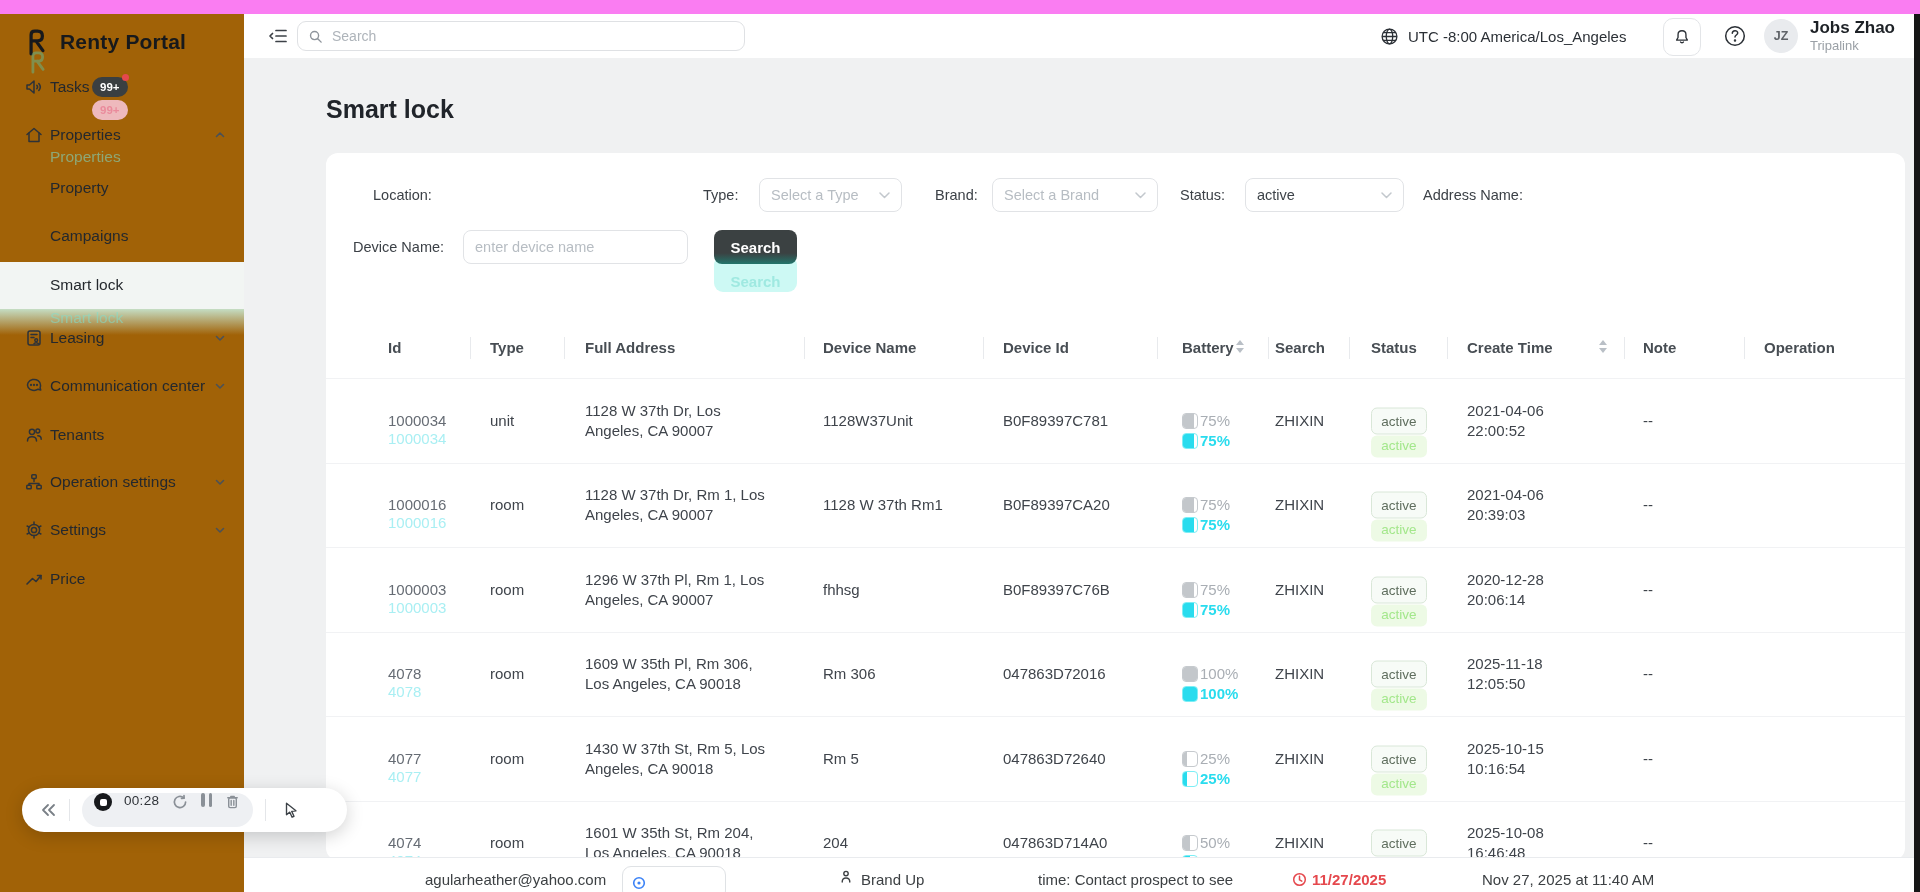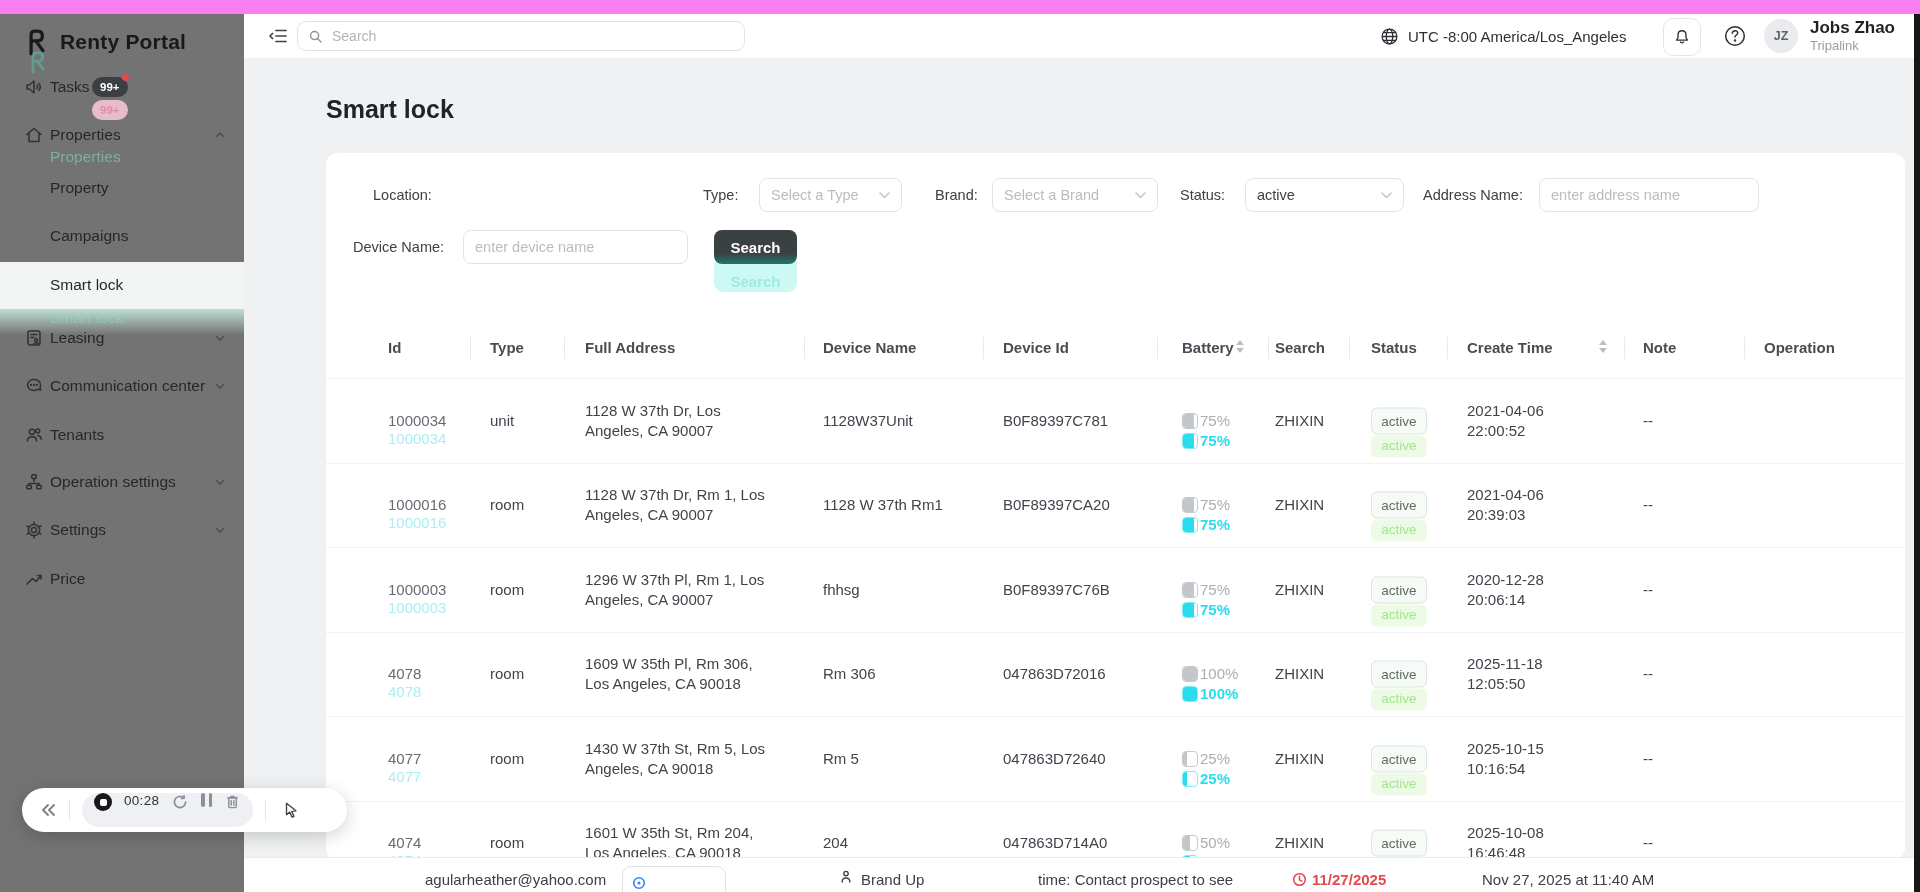--- a/index.html
+++ b/index.html
@@ -4,21 +4,21 @@
 <style>
   html,body{margin:0;padding:0;}
   body{width:1920px;height:892px;overflow:hidden;background:#f0f1f2;
        font-family:"Liberation Sans",sans-serif;color:#3f444b;}
   #app{position:relative;width:1920px;height:892px;overflow:hidden;background:#f0f1f2;}
   svg{display:block;}
   
   .top-stripe{position:absolute;left:0;top:0;width:1920px;height:14px;background:#fa7df2;z-index:220;}
   .right-strip{position:absolute;right:0;top:0;width:6px;height:892px;background:#161616;z-index:210;}
   
-  .sidebar{position:absolute;left:0;top:14px;bottom:0;width:244px;background:#737373;z-index:20;}
+  .sidebar{position:absolute;left:0;top:14px;bottom:0;width:244px;background:#a16207;z-index:20;}
   .logo-row{position:absolute;left:24px;top:12px;height:32px;display:flex;align-items:center;gap:10px;}
   .logo-text{font-size:21px;font-weight:700;color:#17191c;letter-spacing:.2px;}
   .logo-ghost{position:absolute;left:26px;top:36px;opacity:.38;}
   .sitem{position:absolute;left:0;width:244px;height:28px;cursor:pointer;}
   .sicon{position:absolute;left:24px;top:4px;}
   .slabel{position:absolute;left:50px;top:0;line-height:28px;font-size:15.5px;color:#24282d;}
   .chev{position:absolute;right:18px;top:8px;}
   .sub .slabel{left:50px;}
   .sbadge{position:absolute;left:92px;top:4px;height:20px;padding:0 8px;border-radius:10px;background:#3a3f41;
           color:#fff;font-size:11.5px;font-weight:700;line-height:20px;}
@@ -346,21 +346,20 @@
     <div class="flabel" style="left:854px;top:25px">Status:</div>
     <div class="fbox" style="left:919px;top:25px;width:159px">
       <span class="selval">active</span>
       <span>
           <svg width="11" height="7" viewBox="0 0 11 7" fill="none" stroke="#c3c8cd" stroke-width="1.5" stroke-linecap="round" stroke-linejoin="round">
             <path d="M1 1 L5.5 5.5 L10 1"></path>
           </svg>
         </span>
     </div>
     <div class="flabel" style="left:1097px;top:25px">Address Name:</div>
-    <input class="finput" style="left: 1213px; top: 25px; width: 220px;" placeholder="enter address name">
 
     <div class="flabel" style="left:27px;top:77px">Device Name:</div>
     <input class="finput" style="left: 137px; top: 77px; width: 225px;" placeholder="enter device name">
     <div class="search-ghost">Search</div>
     <button class="search-btn">Search</button>
 
     <div class="thead">
       <div class="th x-id">Id</div>
       <div class="th x-type">Type</div>
       <div class="th x-addr">Full Address</div>

